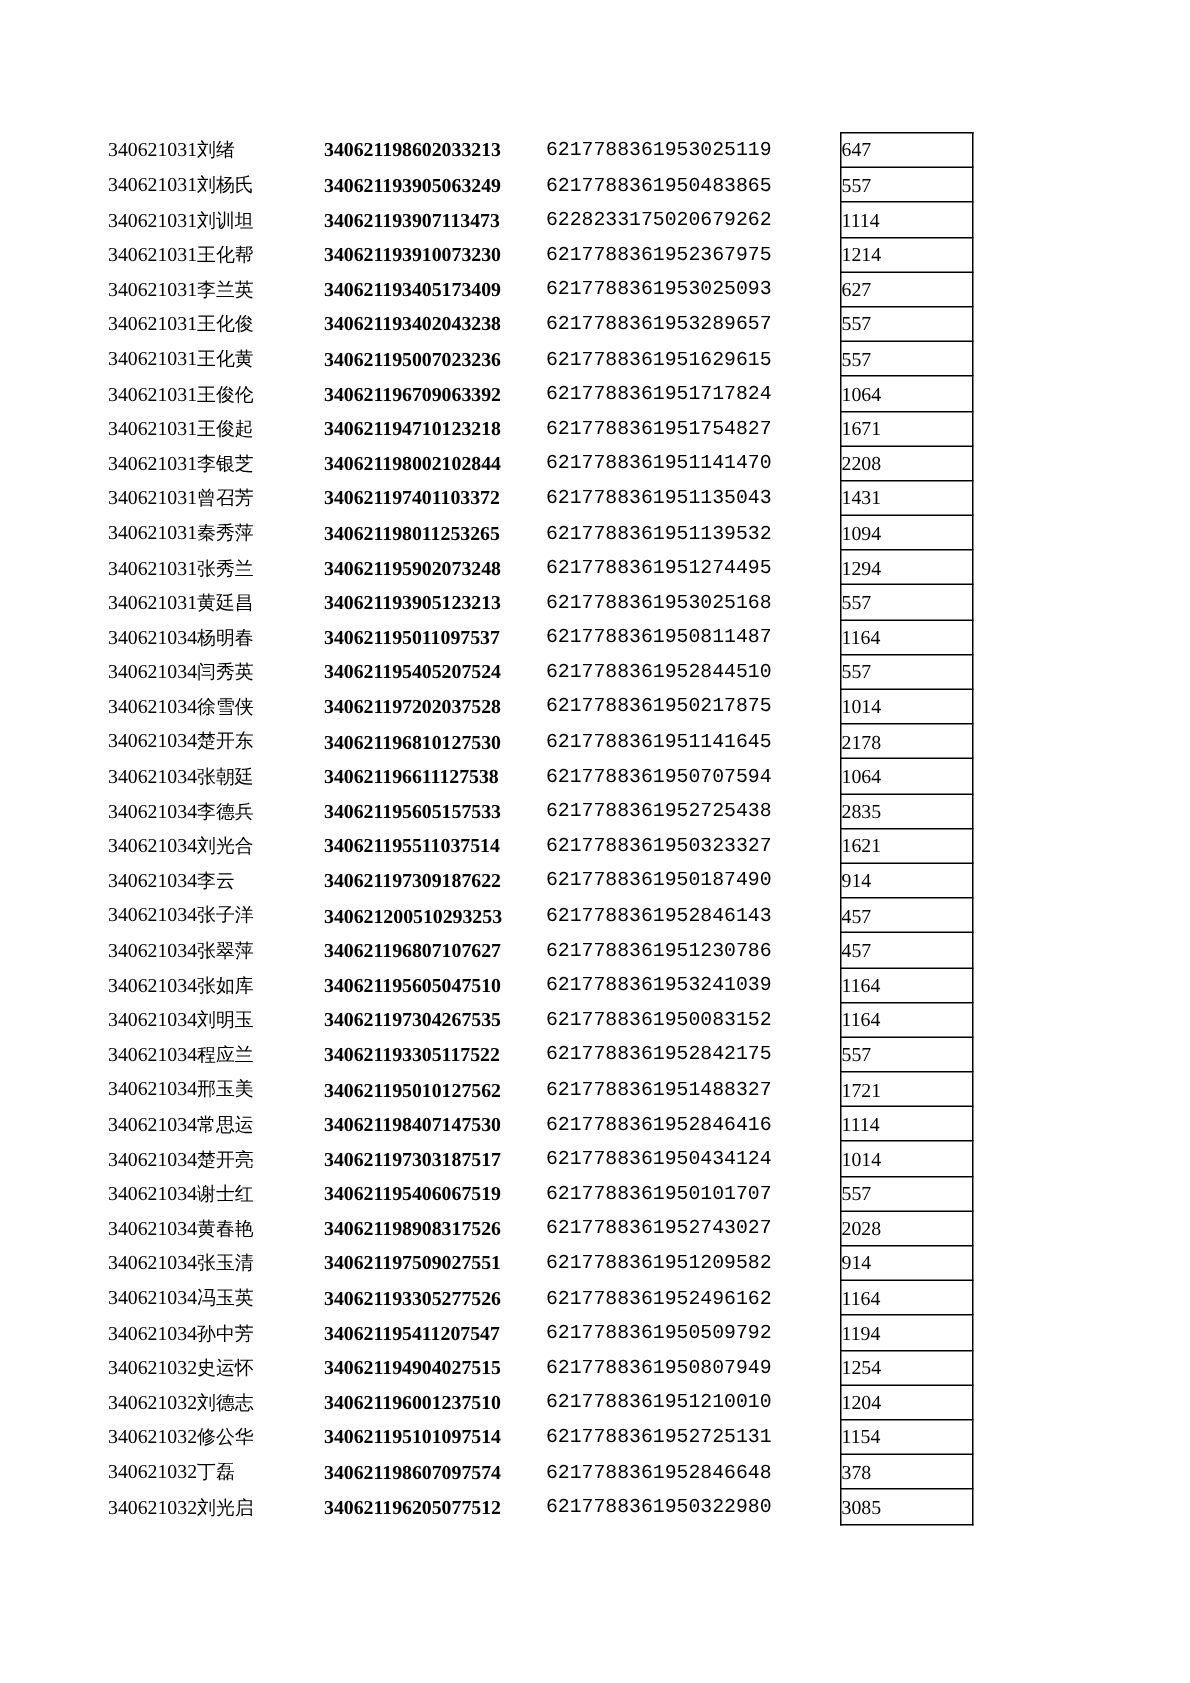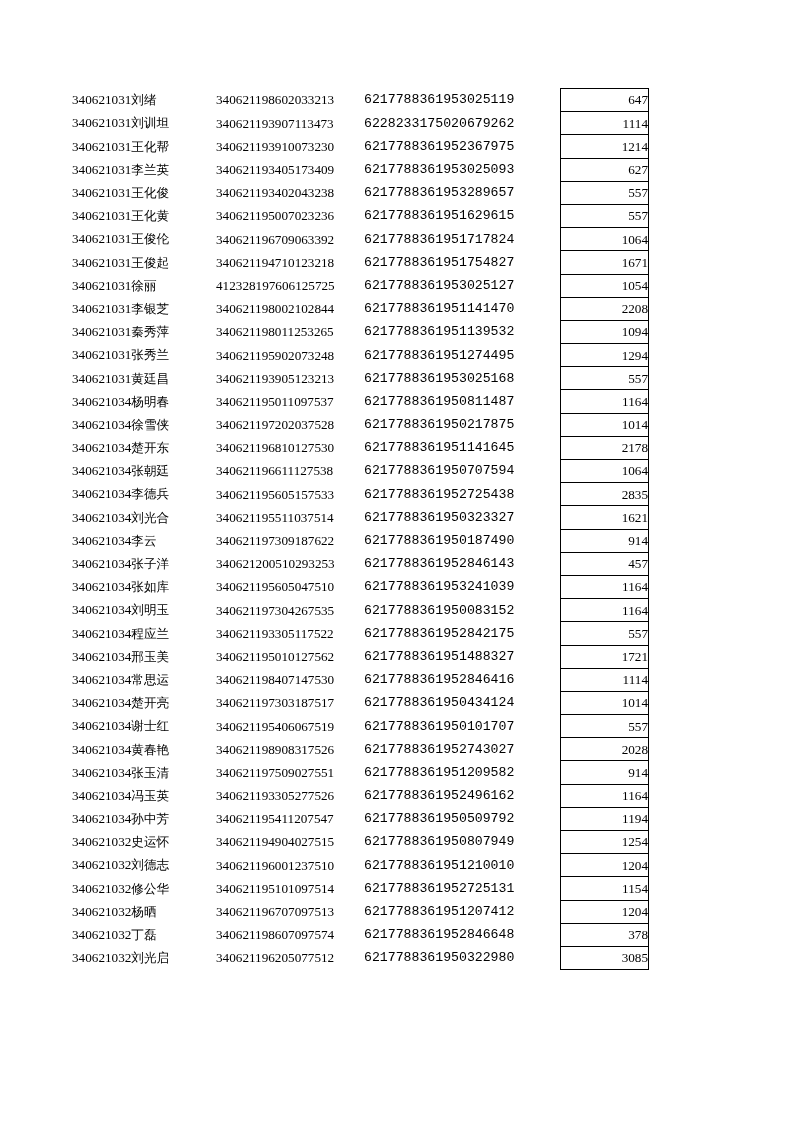--- a/index.html
+++ b/index.html
@@ -42,31 +42,32 @@
   }
   .col-id .idwrap {
     display: block;
     width: 144px;
     overflow: hidden;
     white-space: nowrap;
   }
   .col-idnum {
     width: 148px;
     padding-left: 0;
+    font-weight: bold;
   }
   .col-bank {
     width: 170px;
     font-family: Liberation Mono, monospace;
   }
   .col-spacer {
     width: 26px;
   }
   .col-amount {
     width: 87px;
-    text-align: right;
+    text-align: left;
     border: 1px solid #000000;
     height: 22.2px;
   }
   .name {
     font-family: "DejaVu Sans", sans-serif;
     font-size: 12.6px;
   }
 </style>
 </head>
 <body>
@@ -78,20 +79,29 @@
         <td class="col-id">
             <span class="idwrap"><span>340621031</span><span class="name">刘绪</span></span>
           </td>
         <td class="col-idnum">340621198602033213</td>
         <td class="col-bank">6217788361953025119</td>
         <td class="col-spacer"></td>
         <td class="col-amount">647</td>
       </tr>
       <tr>
         <td class="col-id">
+            <span class="idwrap"><span>340621031</span><span class="name">刘杨氏</span></span>
+          </td>
+        <td class="col-idnum">340621193905063249</td>
+        <td class="col-bank">6217788361950483865</td>
+        <td class="col-spacer"></td>
+        <td class="col-amount">557</td>
+      </tr>
+      <tr>
+        <td class="col-id">
             <span class="idwrap"><span>340621031</span><span class="name">刘训坦</span></span>
           </td>
         <td class="col-idnum">340621193907113473</td>
         <td class="col-bank">6228233175020679262</td>
         <td class="col-spacer"></td>
         <td class="col-amount">1114</td>
       </tr>
       <tr>
         <td class="col-id">
             <span class="idwrap"><span>340621031</span><span class="name">王化帮</span></span>
@@ -141,38 +151,38 @@
         <td class="col-id">
             <span class="idwrap"><span>340621031</span><span class="name">王俊起</span></span>
           </td>
         <td class="col-idnum">340621194710123218</td>
         <td class="col-bank">6217788361951754827</td>
         <td class="col-spacer"></td>
         <td class="col-amount">1671</td>
       </tr>
       <tr>
         <td class="col-id">
-            <span class="idwrap"><span>340621031</span><span class="name">徐丽</span></span>
-          </td>
-        <td class="col-idnum">412328197606125725</td>
-        <td class="col-bank">6217788361953025127</td>
-        <td class="col-spacer"></td>
-        <td class="col-amount">1054</td>
-      </tr>
-      <tr>
-        <td class="col-id">
             <span class="idwrap"><span>340621031</span><span class="name">李银芝</span></span>
           </td>
         <td class="col-idnum">340621198002102844</td>
         <td class="col-bank">6217788361951141470</td>
         <td class="col-spacer"></td>
         <td class="col-amount">2208</td>
       </tr>
       <tr>
         <td class="col-id">
+            <span class="idwrap"><span>340621031</span><span class="name">曾召芳</span></span>
+          </td>
+        <td class="col-idnum">340621197401103372</td>
+        <td class="col-bank">6217788361951135043</td>
+        <td class="col-spacer"></td>
+        <td class="col-amount">1431</td>
+      </tr>
+      <tr>
+        <td class="col-id">
             <span class="idwrap"><span>340621031</span><span class="name">秦秀萍</span></span>
           </td>
         <td class="col-idnum">340621198011253265</td>
         <td class="col-bank">6217788361951139532</td>
         <td class="col-spacer"></td>
         <td class="col-amount">1094</td>
       </tr>
       <tr>
         <td class="col-id">
             <span class="idwrap"><span>340621031</span><span class="name">张秀兰</span></span>
@@ -195,20 +205,29 @@
         <td class="col-id">
             <span class="idwrap"><span>340621034</span><span class="name">杨明春</span></span>
           </td>
         <td class="col-idnum">340621195011097537</td>
         <td class="col-bank">6217788361950811487</td>
         <td class="col-spacer"></td>
         <td class="col-amount">1164</td>
       </tr>
       <tr>
         <td class="col-id">
+            <span class="idwrap"><span>340621034</span><span class="name">闫秀英</span></span>
+          </td>
+        <td class="col-idnum">340621195405207524</td>
+        <td class="col-bank">6217788361952844510</td>
+        <td class="col-spacer"></td>
+        <td class="col-amount">557</td>
+      </tr>
+      <tr>
+        <td class="col-id">
             <span class="idwrap"><span>340621034</span><span class="name">徐雪侠</span></span>
           </td>
         <td class="col-idnum">340621197202037528</td>
         <td class="col-bank">6217788361950217875</td>
         <td class="col-spacer"></td>
         <td class="col-amount">1014</td>
       </tr>
       <tr>
         <td class="col-id">
             <span class="idwrap"><span>340621034</span><span class="name">楚开东</span></span>
@@ -258,20 +277,29 @@
         <td class="col-id">
             <span class="idwrap"><span>340621034</span><span class="name">张子洋</span></span>
           </td>
         <td class="col-idnum">340621200510293253</td>
         <td class="col-bank">6217788361952846143</td>
         <td class="col-spacer"></td>
         <td class="col-amount">457</td>
       </tr>
       <tr>
         <td class="col-id">
+            <span class="idwrap"><span>340621034</span><span class="name">张翠萍</span></span>
+          </td>
+        <td class="col-idnum">340621196807107627</td>
+        <td class="col-bank">6217788361951230786</td>
+        <td class="col-spacer"></td>
+        <td class="col-amount">457</td>
+      </tr>
+      <tr>
+        <td class="col-id">
             <span class="idwrap"><span>340621034</span><span class="name">张如库</span></span>
           </td>
         <td class="col-idnum">340621195605047510</td>
         <td class="col-bank">6217788361953241039</td>
         <td class="col-spacer"></td>
         <td class="col-amount">1164</td>
       </tr>
       <tr>
         <td class="col-id">
             <span class="idwrap"><span>340621034</span><span class="name">刘明玉</span></span>
@@ -381,29 +409,20 @@
         <td class="col-amount">1204</td>
       </tr>
       <tr>
         <td class="col-id">
             <span class="idwrap"><span>340621032</span><span class="name">修公华</span></span>
           </td>
         <td class="col-idnum">340621195101097514</td>
         <td class="col-bank">6217788361952725131</td>
         <td class="col-spacer"></td>
         <td class="col-amount">1154</td>
-      </tr>
-      <tr>
-        <td class="col-id">
-            <span class="idwrap"><span>340621032</span><span class="name">杨晒</span></span>
-          </td>
-        <td class="col-idnum">340621196707097513</td>
-        <td class="col-bank">6217788361951207412</td>
-        <td class="col-spacer"></td>
-        <td class="col-amount">1204</td>
       </tr>
       <tr>
         <td class="col-id">
             <span class="idwrap"><span>340621032</span><span class="name">丁磊</span></span>
           </td>
         <td class="col-idnum">340621198607097574</td>
         <td class="col-bank">6217788361952846648</td>
         <td class="col-spacer"></td>
         <td class="col-amount">378</td>
       </tr>

